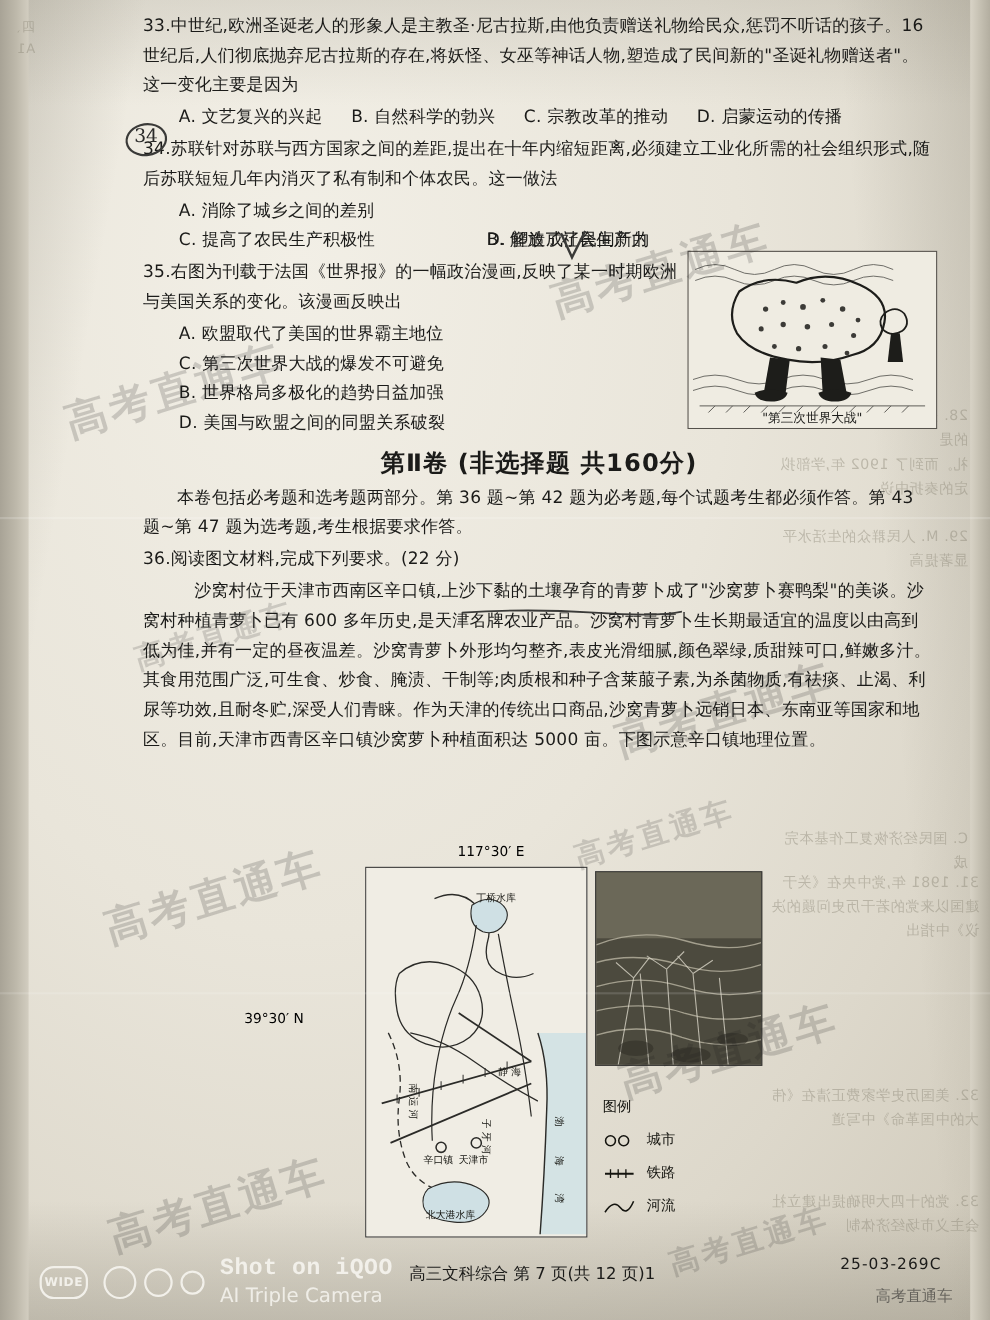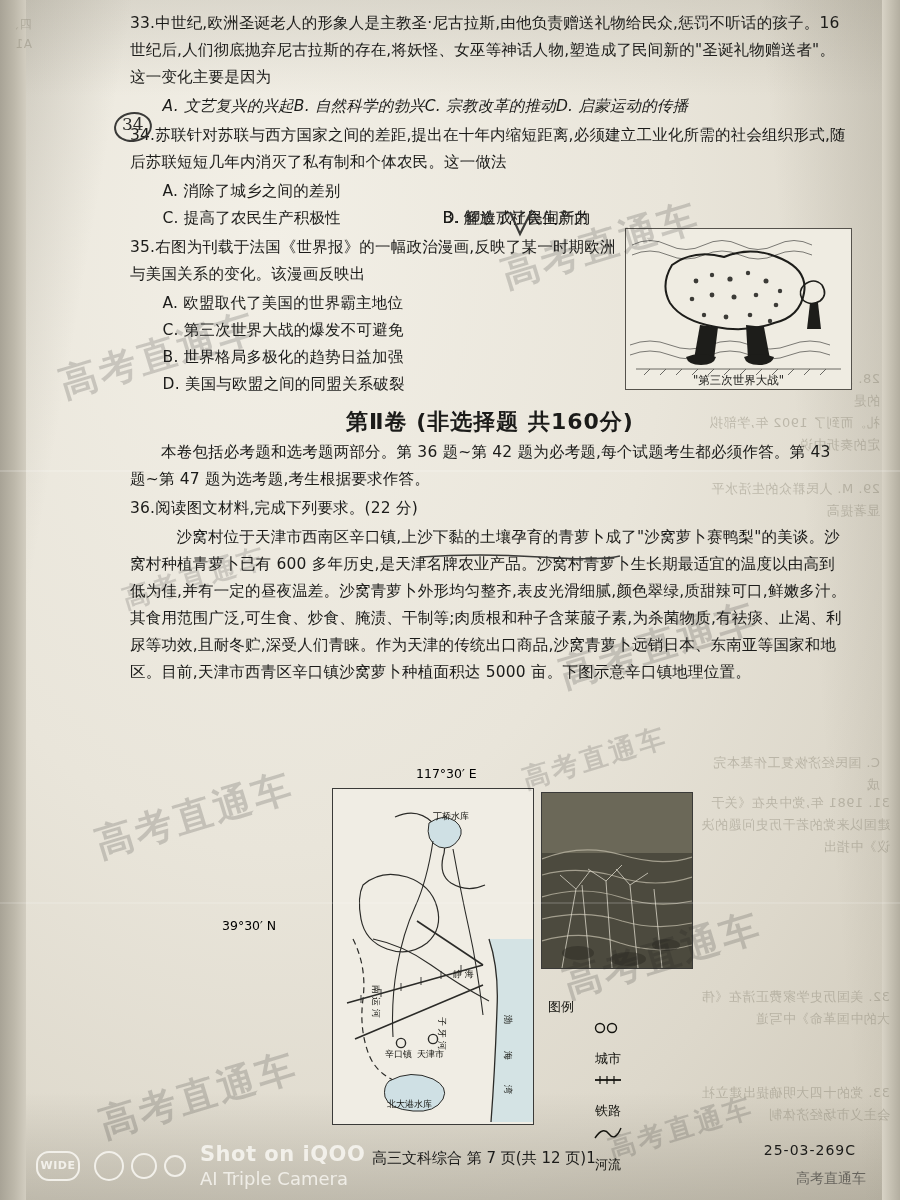--- a/index.html
+++ b/index.html
@@ -52,21 +52,21 @@
   
   #col{
     position:absolute;left:130px;top:10px;width:720px;
     color:#1b1b19;
     font-size:15.5px;
     line-height:27px;
     letter-spacing:.2px;
   }
   .q{margin:0 0 2px 0;}
   .indent{text-indent:2em;}
-  .opt-row{display:flex;font-style:italic;}
+  .opt-row{display:flex;gap:26px;}
   .opt{white-space:nowrap;}
   .hang{padding-left:2.1em;}
 
   
   .circled{
     position:absolute;
     border:2px solid #3a3a38;
     border-radius:50%;
     width:34px;height:26px;
     transform:rotate(-8deg);
@@ -108,21 +108,21 @@
     border:1px solid #3a3a38;background:#efece4;overflow:hidden;
   }
   #photo{
     position:absolute;left:245px;top:22px;width:150px;height:175px;
     border:1px solid #3a3a38;overflow:hidden;background:#6e6a5c;
   }
   #legend{
     position:absolute;left:252px;top:222px;width:120px;font-size:13px;color:#14140f;
     line-height:30px;
   }
-  .leg-row{display:flex;align-items:center;gap:10px;flex-direction:column;}
+  .leg-row{display:flex;align-items:center;gap:10px;}
   .lon{position:absolute;left:120px;top:-4px;font-size:12.5px;}
   .lat{position:absolute;left:-74px;top:148px;font-size:12.5px;}
 
   
   .wm{
     position:absolute;
     font-size:38px;
     font-weight:bold;
     color:rgba(25,25,25,.18);
     transform:rotate(-17deg);
@@ -145,21 +145,21 @@
   #wide{
     width:40px;height:26px;border:2px solid #f2f0ea;border-radius:13px;
     display:flex;align-items:center;justify-content:center;
     font-size:11px;font-weight:bold;letter-spacing:.5px;color:#f2f0ea;text-align:center;
   }
   #rings{display:flex;gap:7px;align-items:center;}
   .ring{width:26px;height:26px;border:2px solid #f2f0ea;border-radius:50%;}
   .ring.b{width:22px;height:22px;}
   .ring.c{width:18px;height:18px;}
   #shot-text{line-height:1.25;}
-  #shot-text .t1{font-size:21px;font-weight:bold;letter-spacing:.5px;}
+  #shot-text .t1{font-size:21px;font-weight:bold;letter-spacing:.5px;font-family:Liberation Mono, monospace;}
   #shot-text .t2{font-size:18px;opacity:.95;}
 
   #pagefoot{
     position:absolute;left:372px;bottom:32px;font-size:15px;color:#1b1b19;
   }
   #code{
     position:absolute;right:44px;bottom:42px;font-size:14px;color:#1b1b19;letter-spacing:1px;
   }
   #bottomwm{
     position:absolute;right:34px;bottom:12px;font-size:14px;color:rgba(30,30,30,.55);

